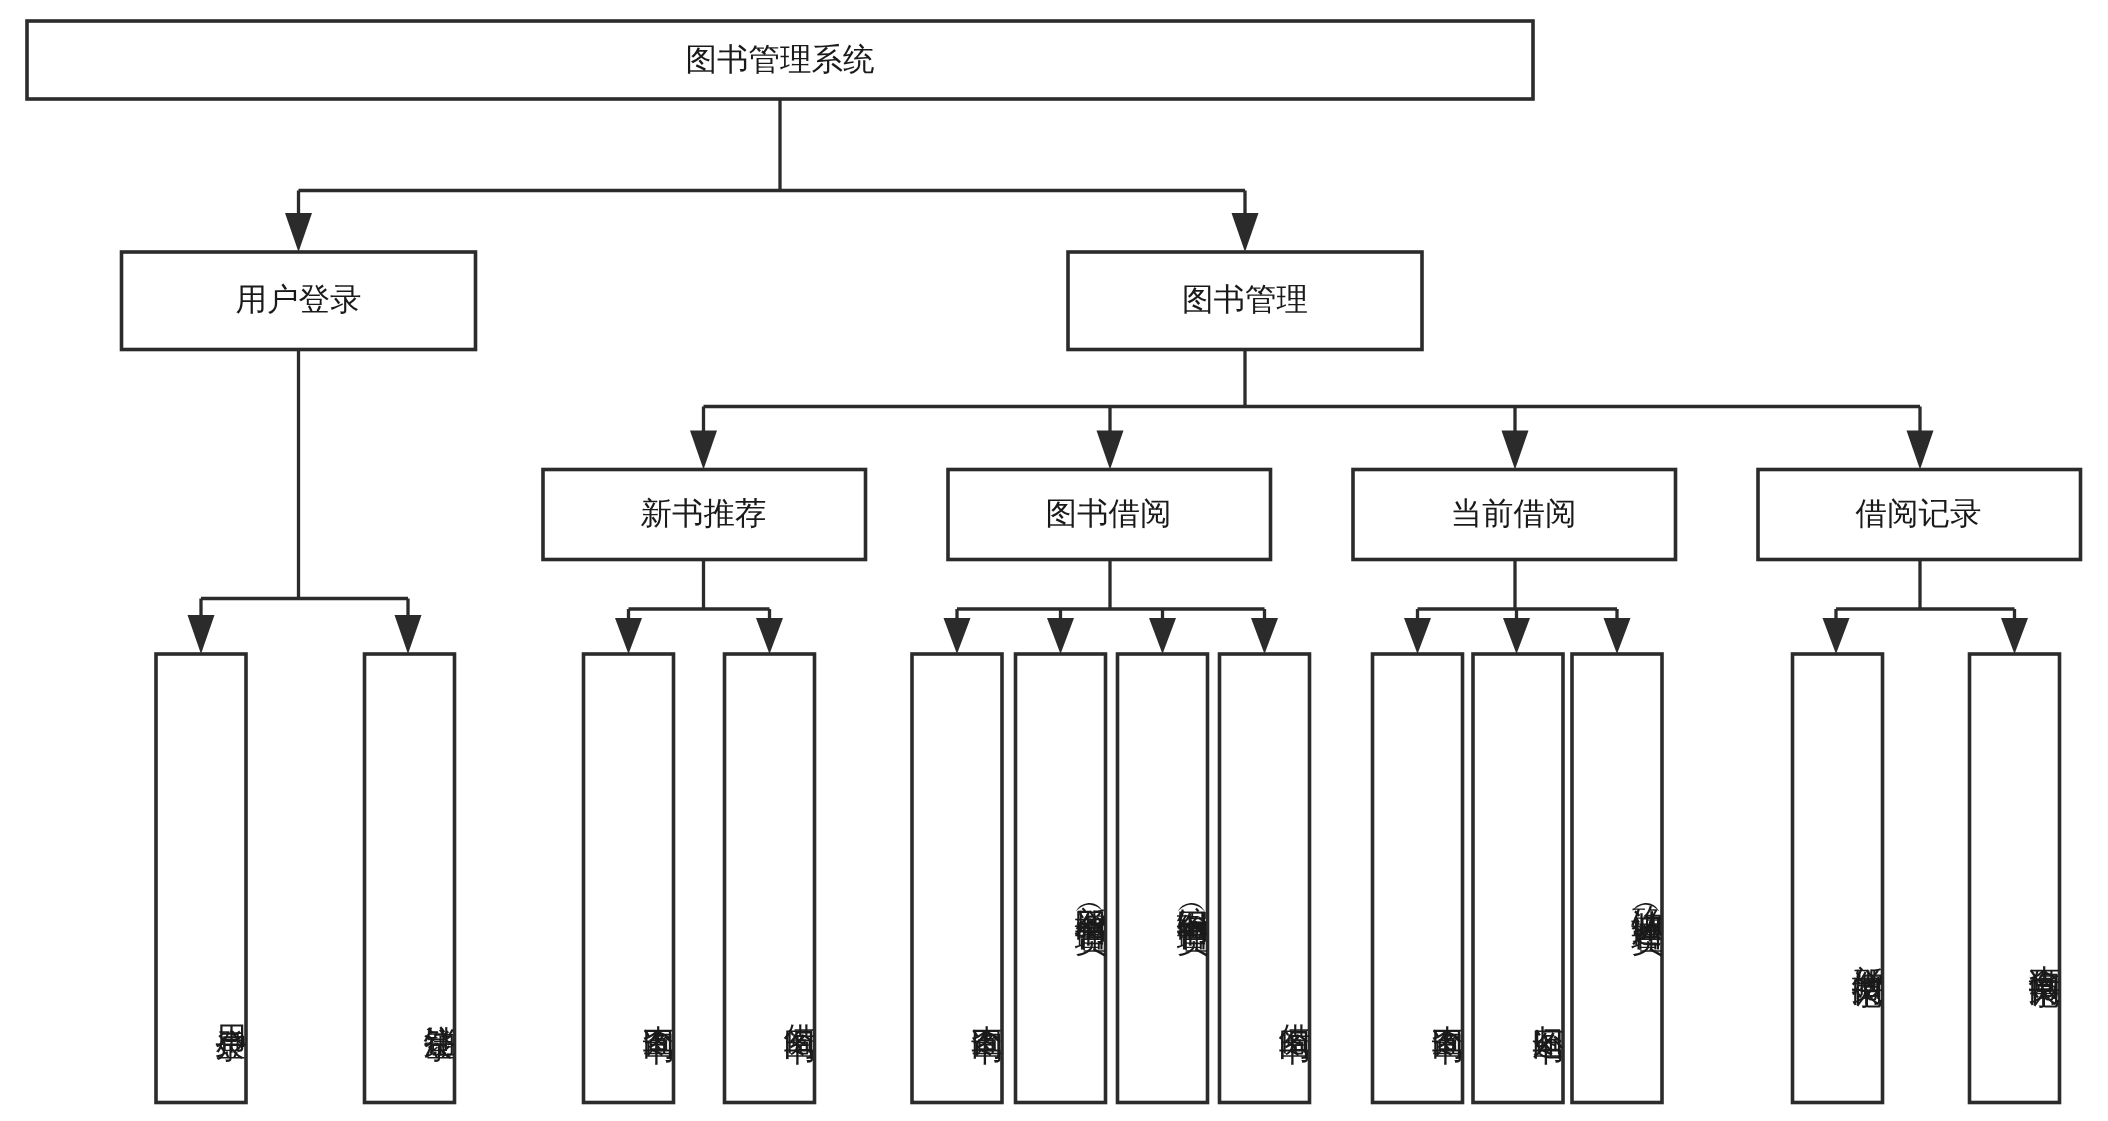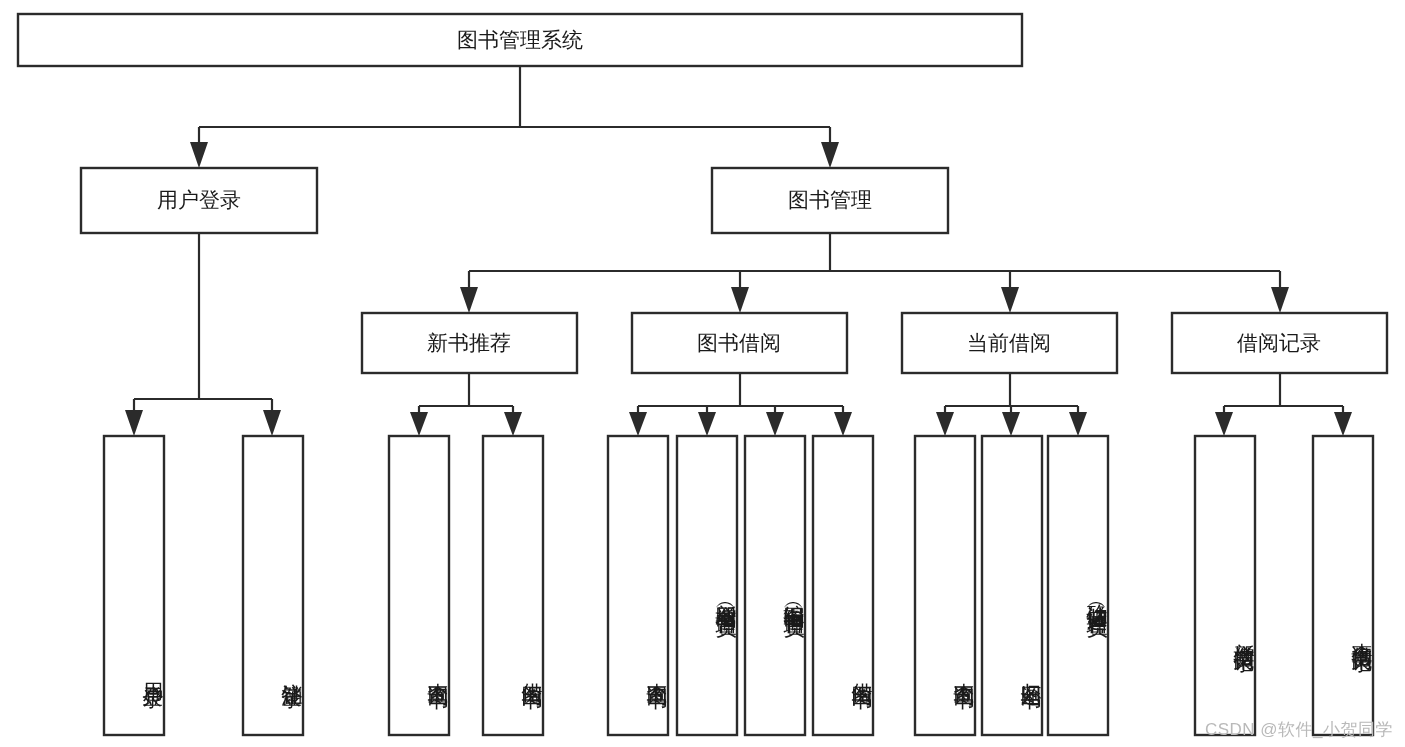--- a/index.html
+++ b/index.html
@@ -200,14 +200,13 @@
   <div class="node-label-v" style="left:745px; top:436px; width:60px; height:299px; padding-top:10px;">编辑图书（管理员）</div>
   <div class="node-label-v" style="left:813px; top:436px; width:60px; height:299px; padding-top:84px;">借阅图书</div>
 
   <div class="node-label-v" style="left:915px; top:436px; width:60px; height:299px; padding-top:84px;">查询图书</div>
   <div class="node-label-v" style="left:982px; top:436px; width:60px; height:299px; padding-top:84px;">归还图书</div>
   <div class="node-label-v" style="left:1048px; top:436px; width:60px; height:299px; padding-top:10px;">确认归还（管理员）</div>
 
   <div class="node-label-v" style="left:1195px; top:436px; width:60px; height:299px; padding-top:46px;">新增借阅记录</div>
   <div class="node-label-v" style="left:1313px; top:436px; width:60px; height:299px; padding-top:46px;">查询借阅记录</div>
 
-  <div class="watermark">CSDN @软件_小贺同学</div>
 </div>
 
 </body></html>

